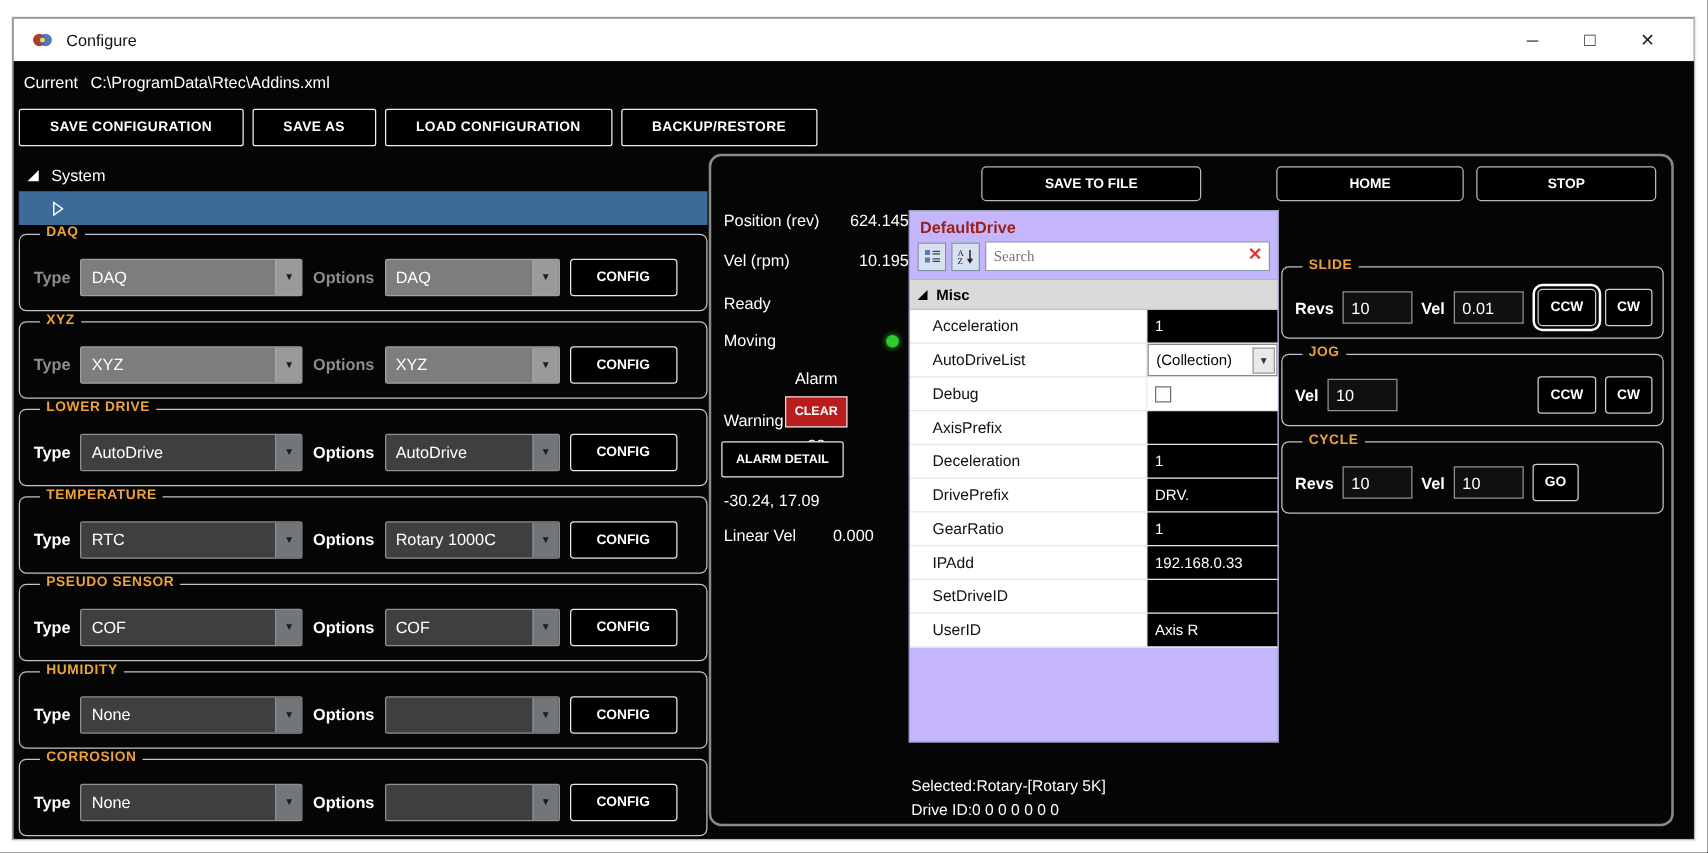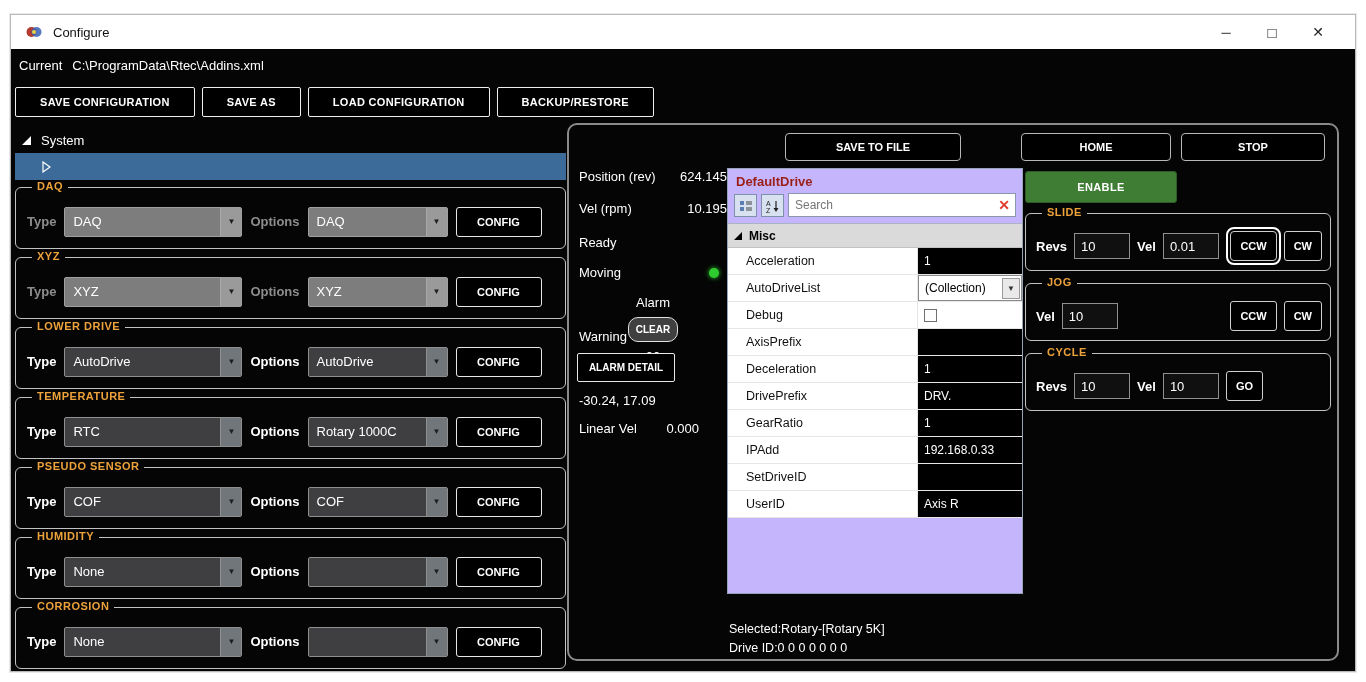--- a/index.html
+++ b/index.html
@@ -66,32 +66,32 @@
   .btn-home    { left:452px; top:8px; width:150px; }
   .btn-stop    { left:612px; top:8px; width:144px; }
 
   
   .sr { position:absolute; left:10px; width:148px; color:#fff; font-size:13px;
         display:flex; justify-content:space-between; align-items:center; }
   .sr .val { text-align:right; }
   .moving-row { width:140px; }
   .dot { width:10px; height:10px; border-radius:50%; background:#2ecc2e; box-shadow:0 0 5px #2ecc2e; }
   .alarm-row { justify-content:flex-start; gap:7px;flex-direction:column; }
-  .clear-btn { background:#404040; border:1px solid #e0e0e0; border-radius:10px; color:#fff;
+  .clear-btn { background:#b91c1c; border:1px solid #e0e0e0; border-radius:0; color:#fff;
                font-size:10px; font-weight:bold; height:25px; padding:0 7px; }
   .alarm-detail-btn { position:absolute; left:8px; top:228px; width:98px; height:29px;
                       background:#000; border:1px solid #e8e8e8; border-radius:2px;
                       color:#fff; font-size:10px; font-weight:bold; }
   .coords { position:absolute; left:10px; top:268px; color:#fff; font-size:13px; }
 
   
   .prop-grid { position:absolute; left:158px; top:43px; width:296px; height:426px;
                background:#c4b5fd; border:1px solid #95a3b8; display:flex; flex-direction:column; }
   .pg-title { color:#9b1f17; font-weight:bold; font-size:13px; padding:5px 8px 3px 8px; }
-  .pg-toolbar { display:flex; align-items:flex-end; gap:4px; padding:1px 6px 6px 6px; }
+  .pg-toolbar { display:flex; align-items:center; gap:4px; padding:1px 6px 6px 6px;font-family:Liberation Serif, serif; }
   .pg-icon { width:23px; height:23px; border:1px solid #7e90aa; background:#d7e1f0;
              display:flex; align-items:center; justify-content:center; }
   .pg-search { flex:1; height:24px; background:#fff; border:1px solid #8a98ac;
                display:flex; align-items:center; padding:0 5px 0 6px; }
   .pg-search input { border:none; outline:none; flex:1; min-width:0; font-size:12px; color:#444; background:transparent; }
   .pg-clear { color:#e03c2d; font-weight:bold; font-size:14px; line-height:1; }
   .pg-category { background:#dadada; border-top:1px solid #aab4c4; border-bottom:1px solid #c2c2c2;
                  display:flex; align-items:center; gap:6px; padding-left:5px;
                  font-size:12px; font-weight:bold; color:#000; height:25px; }
   .pg-rows { background:#fff; }
@@ -397,21 +397,20 @@
               <div class="prop-row">
     <div class="prop-name">UserID</div>
     <div class="prop-value dark">Axis R</div>
   </div>
             </div>
         </div>
 
         <div class="selected-info">Selected:Rotary-[Rotary 5K]</div>
         <div class="drive-id">Drive ID:0 0 0 0 0 0 0</div>
 
-        <button class="enable-btn">ENABLE</button>
 
         <div class="motion-group mg-slide">
           <span class="group-label">SLIDE</span>
           <div class="mg-row">
             <span class="field-label">Revs</span>
             <input class="mg-input" value="10" style="">
             <span class="field-label">Vel</span>
             <input class="mg-input" value="0.01" style="">
             <button class="mg-btn focused push-right">CCW</button>
             <button class="mg-btn">CW</button>

